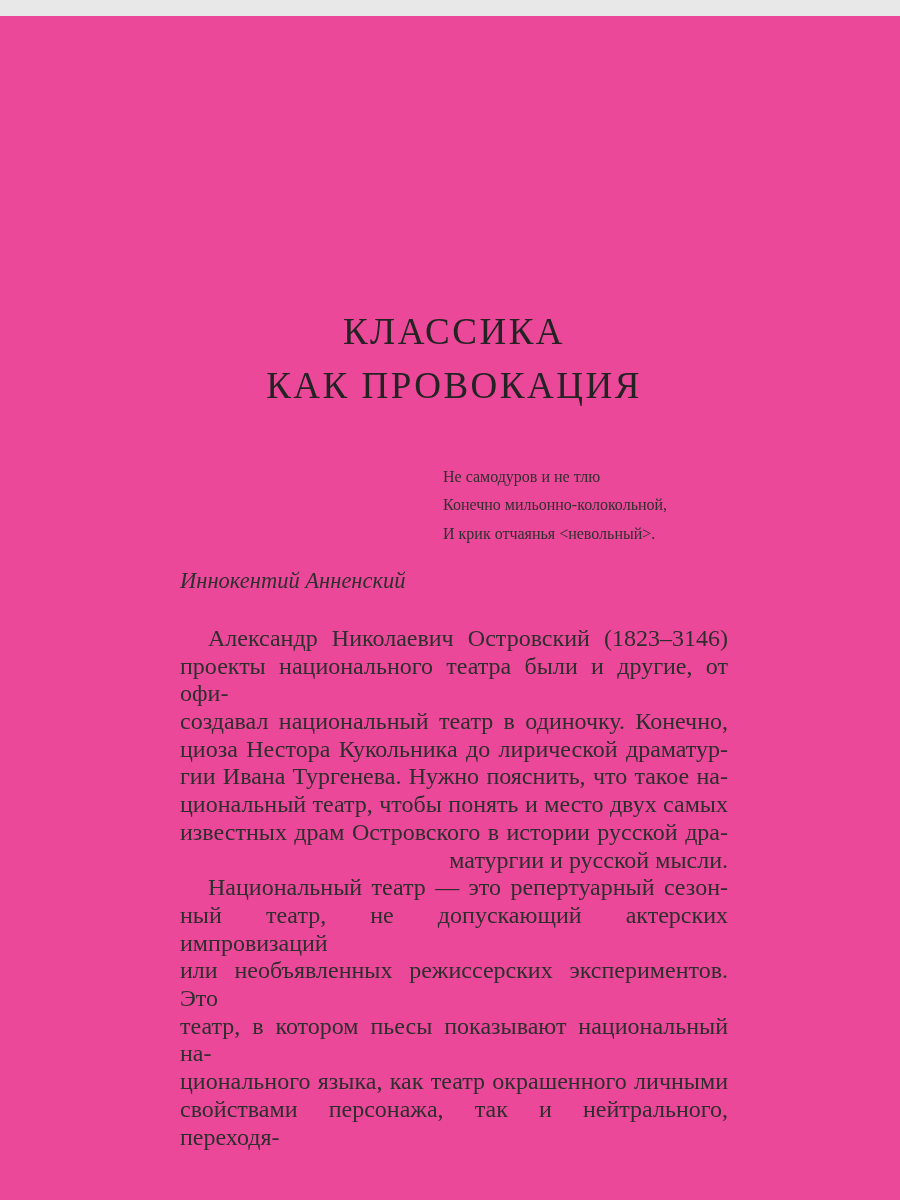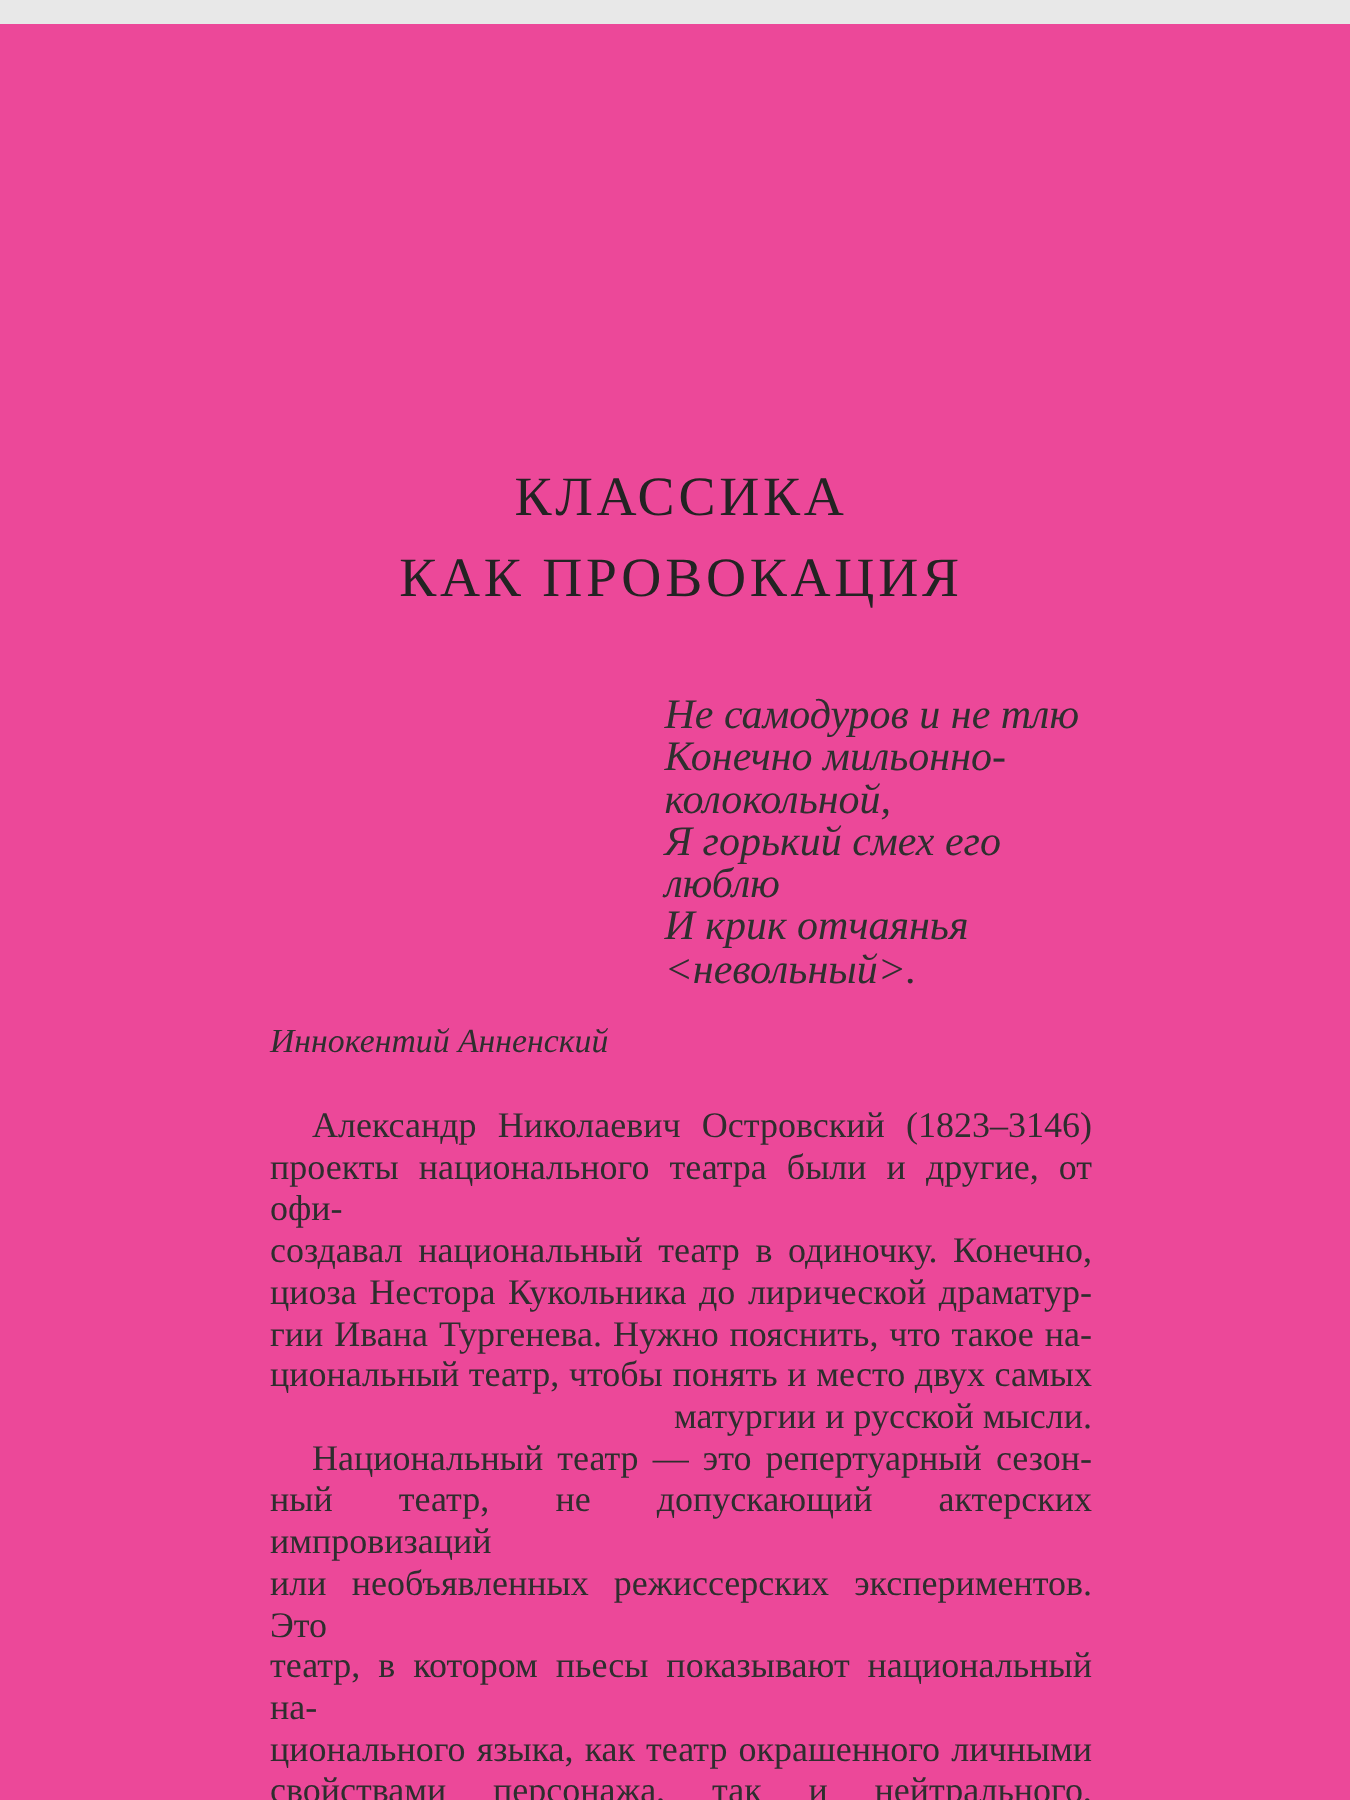--- a/index.html
+++ b/index.html
@@ -25,22 +25,21 @@
     margin-top: 289px;
     text-align: center;
     font-size: 37px;
     line-height: 54px;
     letter-spacing: 2.5px;
     color: #232323;
   }
   .epigraph {
     margin-top: 50px;
     margin-left: 263px;
-    font-style: italic;
-    font-size: 28px;
+    font-size: 16px;
     line-height: 28.3px;
     color: #2f2f2f;
   }
   .attribution {
     margin-top: 19px;
     text-align: left;
     font-style: italic;
     font-size: 22.5px;
     line-height: 28px;
     color: #2f2f2f;
@@ -71,34 +70,34 @@
   <div class="content">
 
     <div class="chapter-title">
         <div class="title-line">КЛАССИКА</div>
         <div class="title-line">КАК ПРОВОКАЦИЯ</div>
       </div>
 
     <div class="epigraph">
         <div class="verse-line">Не самодуров и не тлю</div>
         <div class="verse-line">Конечно мильонно-колокольной,</div>
-        <div class="verse-line">Я горький смех его люблю</div>
         <div class="verse-line">И крик отчаянья &lt;невольный&gt;.</div>
       </div>
 
     <div class="attribution">Иннокентий Анненский</div>
 
     <div class="body-text">
         <div class="paragraph">
           <div class="text-line just indent">Александр Николаевич Островский (1823–3146)</div>
           <div class="text-line just">проекты национального театра были и другие, от офи-</div>
           <div class="text-line just">создавал национальный театр в одиночку. Конечно,</div>
           <div class="text-line just">циоза Нестора Кукольника до лирической драматур-</div>
           <div class="text-line just">гии Ивана Тургенева. Нужно пояснить, что такое на-</div>
           <div class="text-line just">циональный театр, чтобы понять и место двух самых</div>
+          <div class="text-line just">известных драм Островского в истории русской дра-</div>
           <div class="text-line left">матургии и русской мысли.</div>
         </div>
         <div class="paragraph">
           <div class="text-line just indent">Национальный театр — это репертуарный сезон-</div>
           <div class="text-line just">ный театр, не допускающий актерских импровизаций</div>
           <div class="text-line just">или необъявленных режиссерских экспериментов. Это</div>
           <div class="text-line just">театр, в котором пьесы показывают национальный на-</div>
           <div class="text-line just">ционального языка, как театр окрашенного личными</div>
           <div class="text-line just">свойствами персонажа, так и нейтрального, переходя-</div>
         </div>

